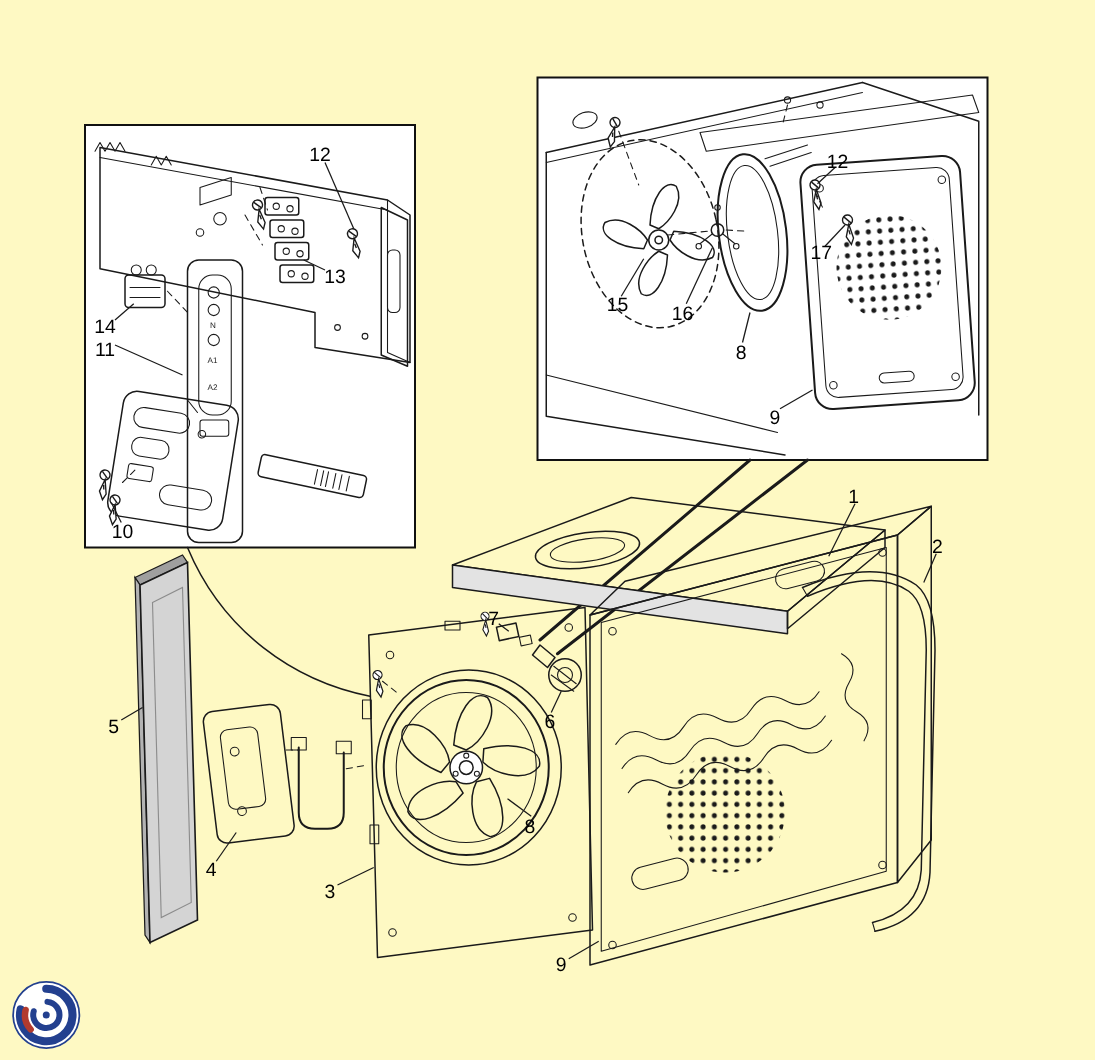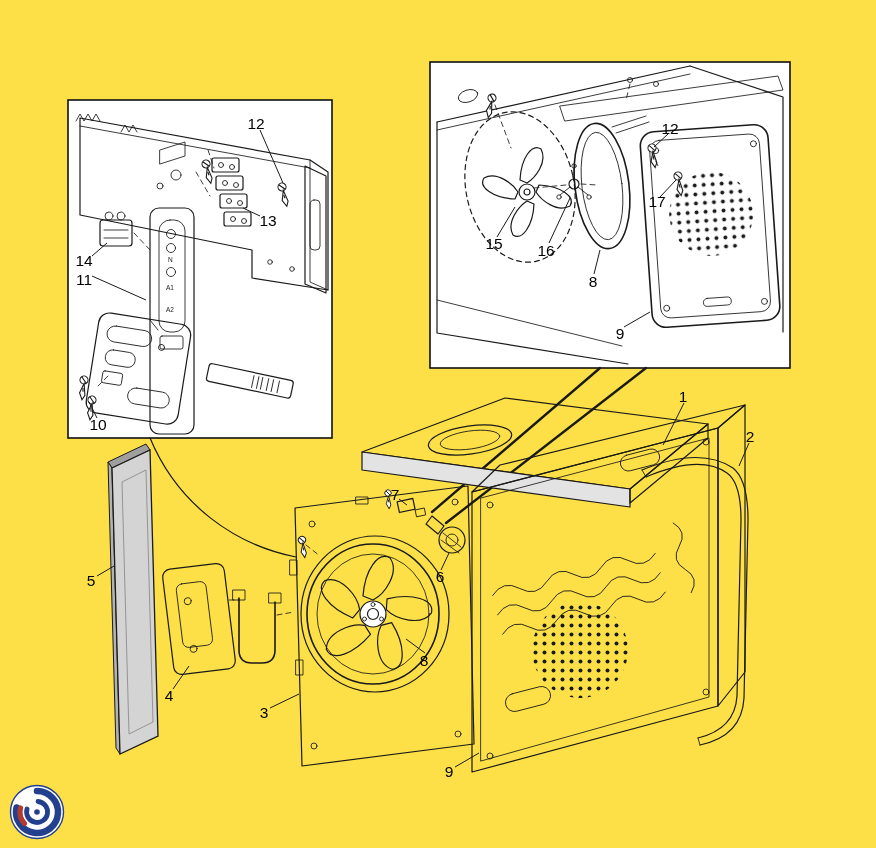--- a/index.html
+++ b/index.html
@@ -1,16 +1,16 @@
 <!DOCTYPE html>
 <html><head>
 <meta charset="utf-8">
 <style>
   html,body{margin:0;padding:0;background:#fff}
-  .page{width:876px;height:848px;position:relative;background:#fde047;font-family:"Liberation Sans",sans-serif}
+  .page{width:876px;height:848px;position:relative;background:#fef9c3;font-family:"Liberation Sans",sans-serif}
   svg{display:block}
   .ln{fill:none;stroke:#1a1a1a;stroke-width:1.2;stroke-linejoin:round;stroke-linecap:round}
   .thin{stroke-width:0.85}
   .med{stroke-width:1.6}
   .thick{stroke-width:2.4}
   .dash{stroke-dasharray:5 4}
   .fillw{fill:#fff}
   .num{font-family:"Liberation Sans",sans-serif;font-size:15.5px;fill:#000}
   .tiny{font-family:"Liberation Sans",sans-serif;font-size:6.5px;fill:#1a1a1a}
 </style>

